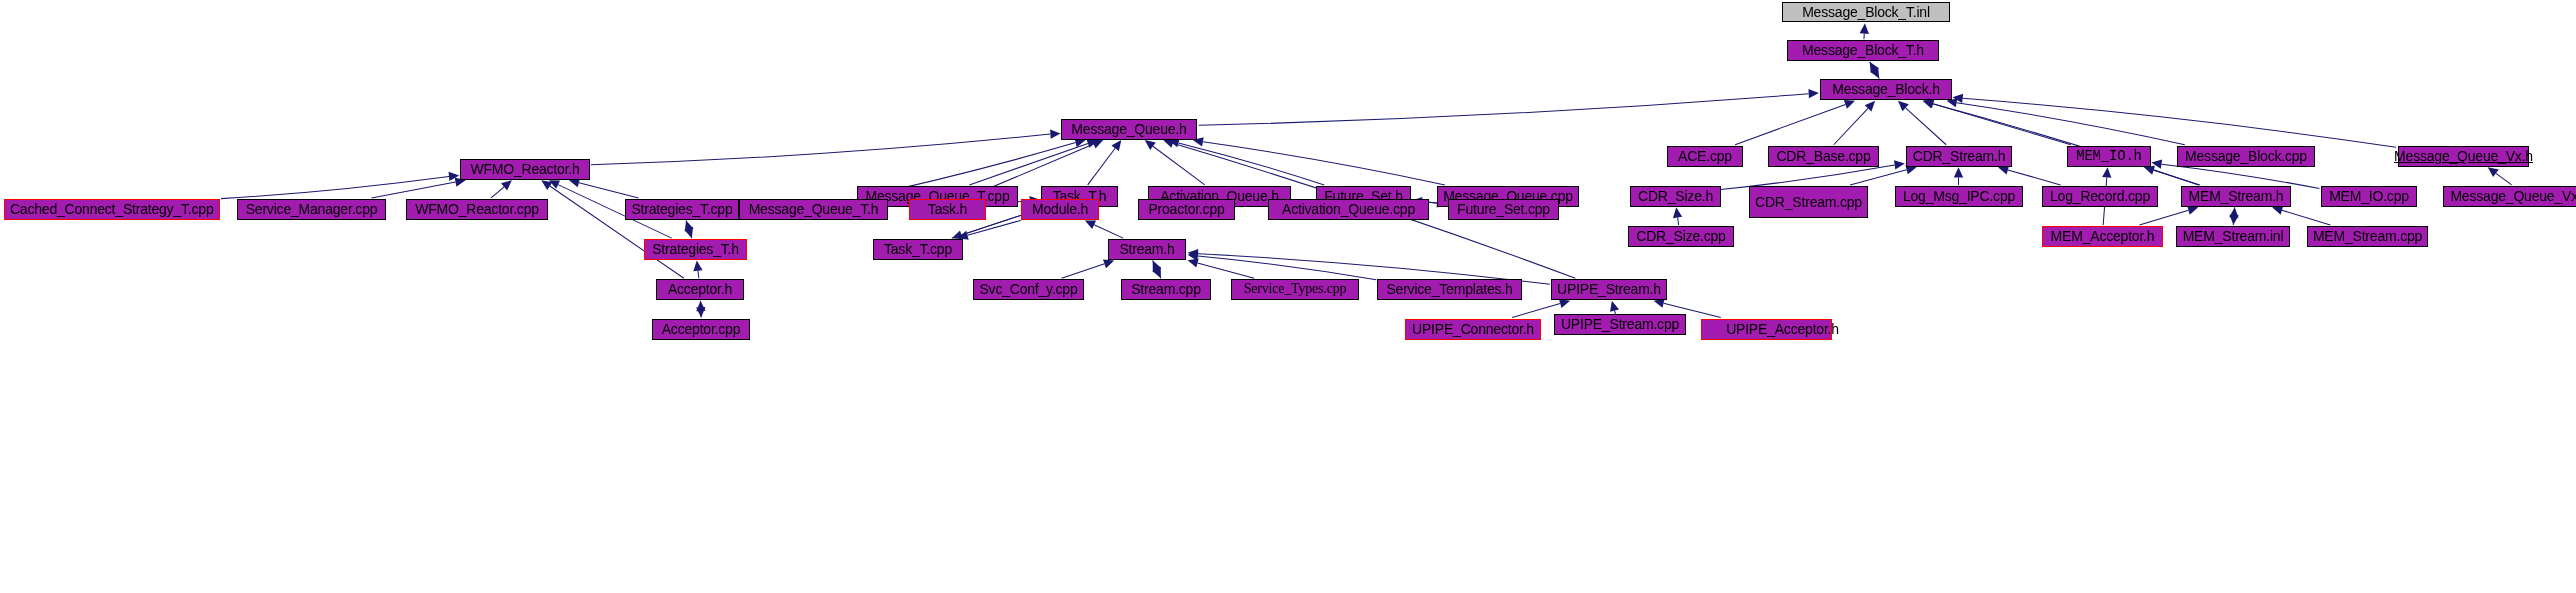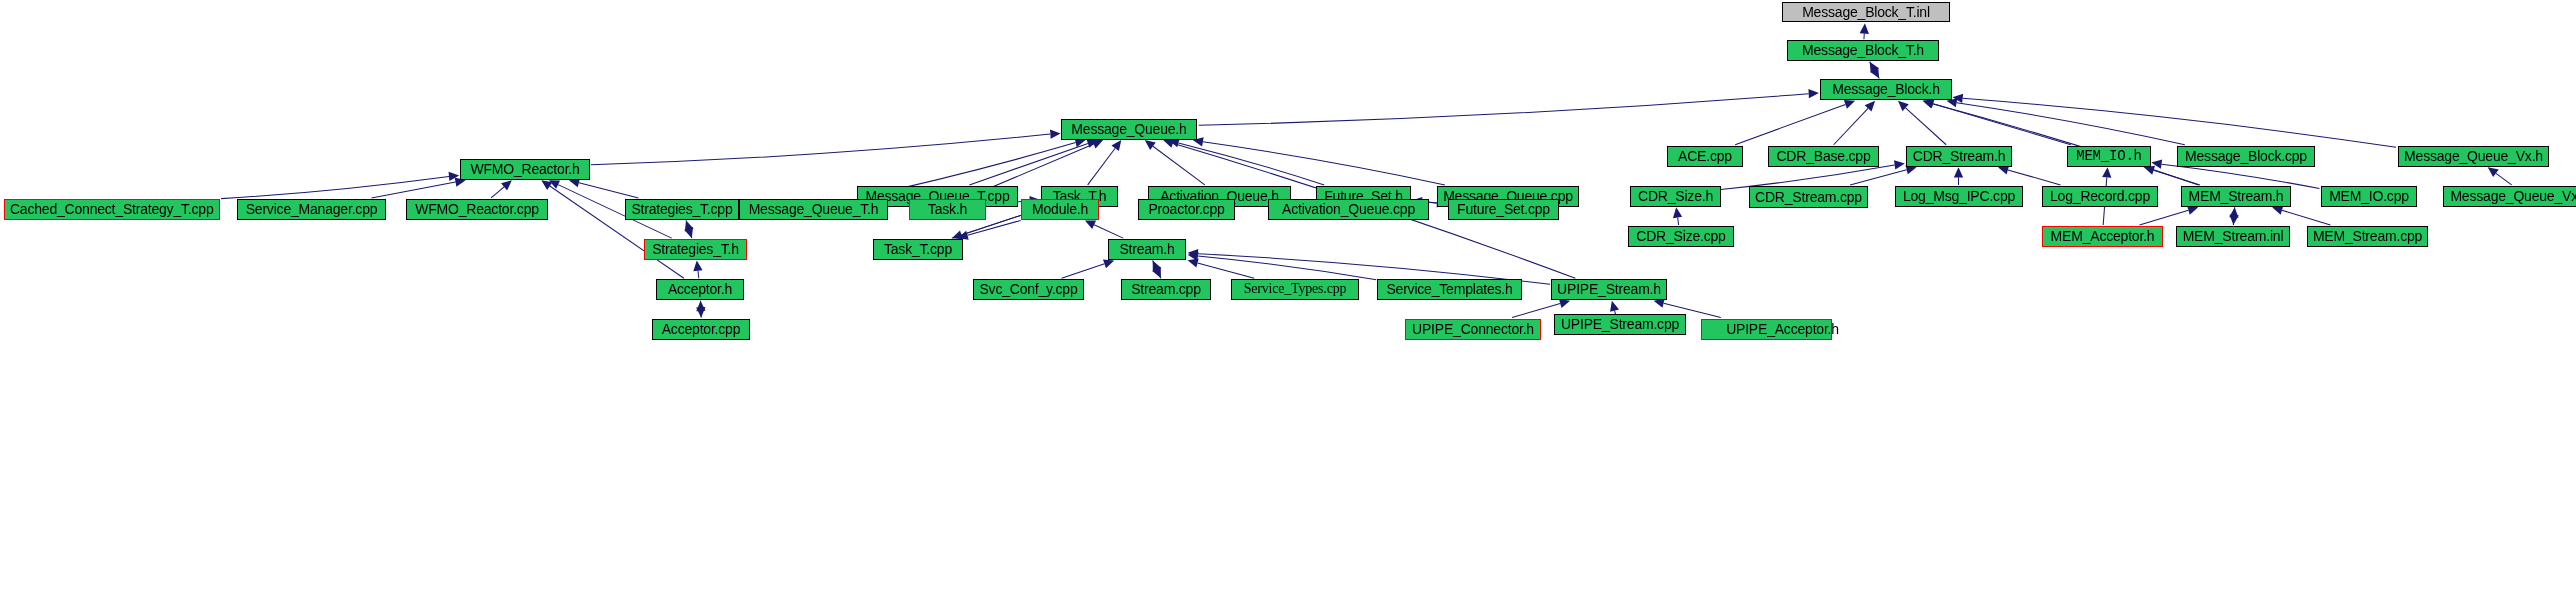--- a/index.html
+++ b/index.html
@@ -1,20 +1,20 @@
 <!DOCTYPE html>
 <html style="font-size:15px"><head>
 <meta charset="utf-8">
 <style>
   html,body{margin:0;padding:0;background:#ffffff;}
   #canvas{position:relative;width:2576px;height:593px;background:#ffffff;
           font-family:"Liberation Sans",sans-serif;overflow:hidden;}
   svg.edges{position:absolute;left:0;top:0;width:2576px;height:593px;}
   .node{position:absolute;box-sizing:border-box;border:0.9px solid #000000;
-        background:#22c55e;color:#000000;display:flex;align-items:center;
+        background:#a21caf;color:#000000;display:flex;align-items:center;
         justify-content:center;font-size:14px;line-height:1;white-space:nowrap;
         letter-spacing:-0.2px;}
   .node.red{border-color:#ff0000;}
   .node.root{background:#bfbfbf;border-color:#000000;}
 </style>
 </head>
 <body>
 
 <div id="canvas">
   <svg class="edges" xmlns="http://www.w3.org/2000/svg" viewBox="0 0 2757 635" width="2576" height="593">
@@ -166,30 +166,30 @@
       </div>
       <div class="node" style="left: 1906px; top: 146px; width: 106px; height: 20.6px;">
         <span>CDR_Stream.h</span>
       </div>
       <div class="node" style="left: 2067px; top: 146px; width: 84px; height: 20.6px; font-family: Liberation Mono, monospace;">
         <span>MEM_IO.h</span>
       </div>
       <div class="node" style="left: 2177px; top: 146px; width: 138px; height: 20.6px;">
         <span>Message_Block.cpp</span>
       </div>
-      <div class="node" style="left: 2398px; top: 146px; width: 151px; height: 20.6px;">
+      <div class="node" style="left: 2398px; top: 146px; width: 131px; height: 20.6px; text-decoration: underline;">
         <span>Message_Queue_Vx.h</span>
       </div>
       <div class="node" style="left: 460px; top: 159px; width: 130px; height: 20.6px;">
         <span>WFMO_Reactor.h</span>
       </div>
       <div class="node" style="left: 1630px; top: 186px; width: 91px; height: 20.6px;">
         <span>CDR_Size.h</span>
       </div>
-      <div class="node" style="left: 1749px; top: 186px; width: 119px; height: 22px;">
+      <div class="node" style="left: 1749px; top: 186px; width: 119px; height: 32px;">
         <span>CDR_Stream.cpp</span>
       </div>
       <div class="node" style="left: 1895px; top: 186px; width: 128px; height: 20.6px;">
         <span>Log_Msg_IPC.cpp</span>
       </div>
       <div class="node" style="left: 2042px; top: 186px; width: 116px; height: 20.6px;">
         <span>Log_Record.cpp</span>
       </div>
       <div class="node" style="left: 2181px; top: 186px; width: 110px; height: 20.6px;">
         <span>MEM_Stream.h</span>

